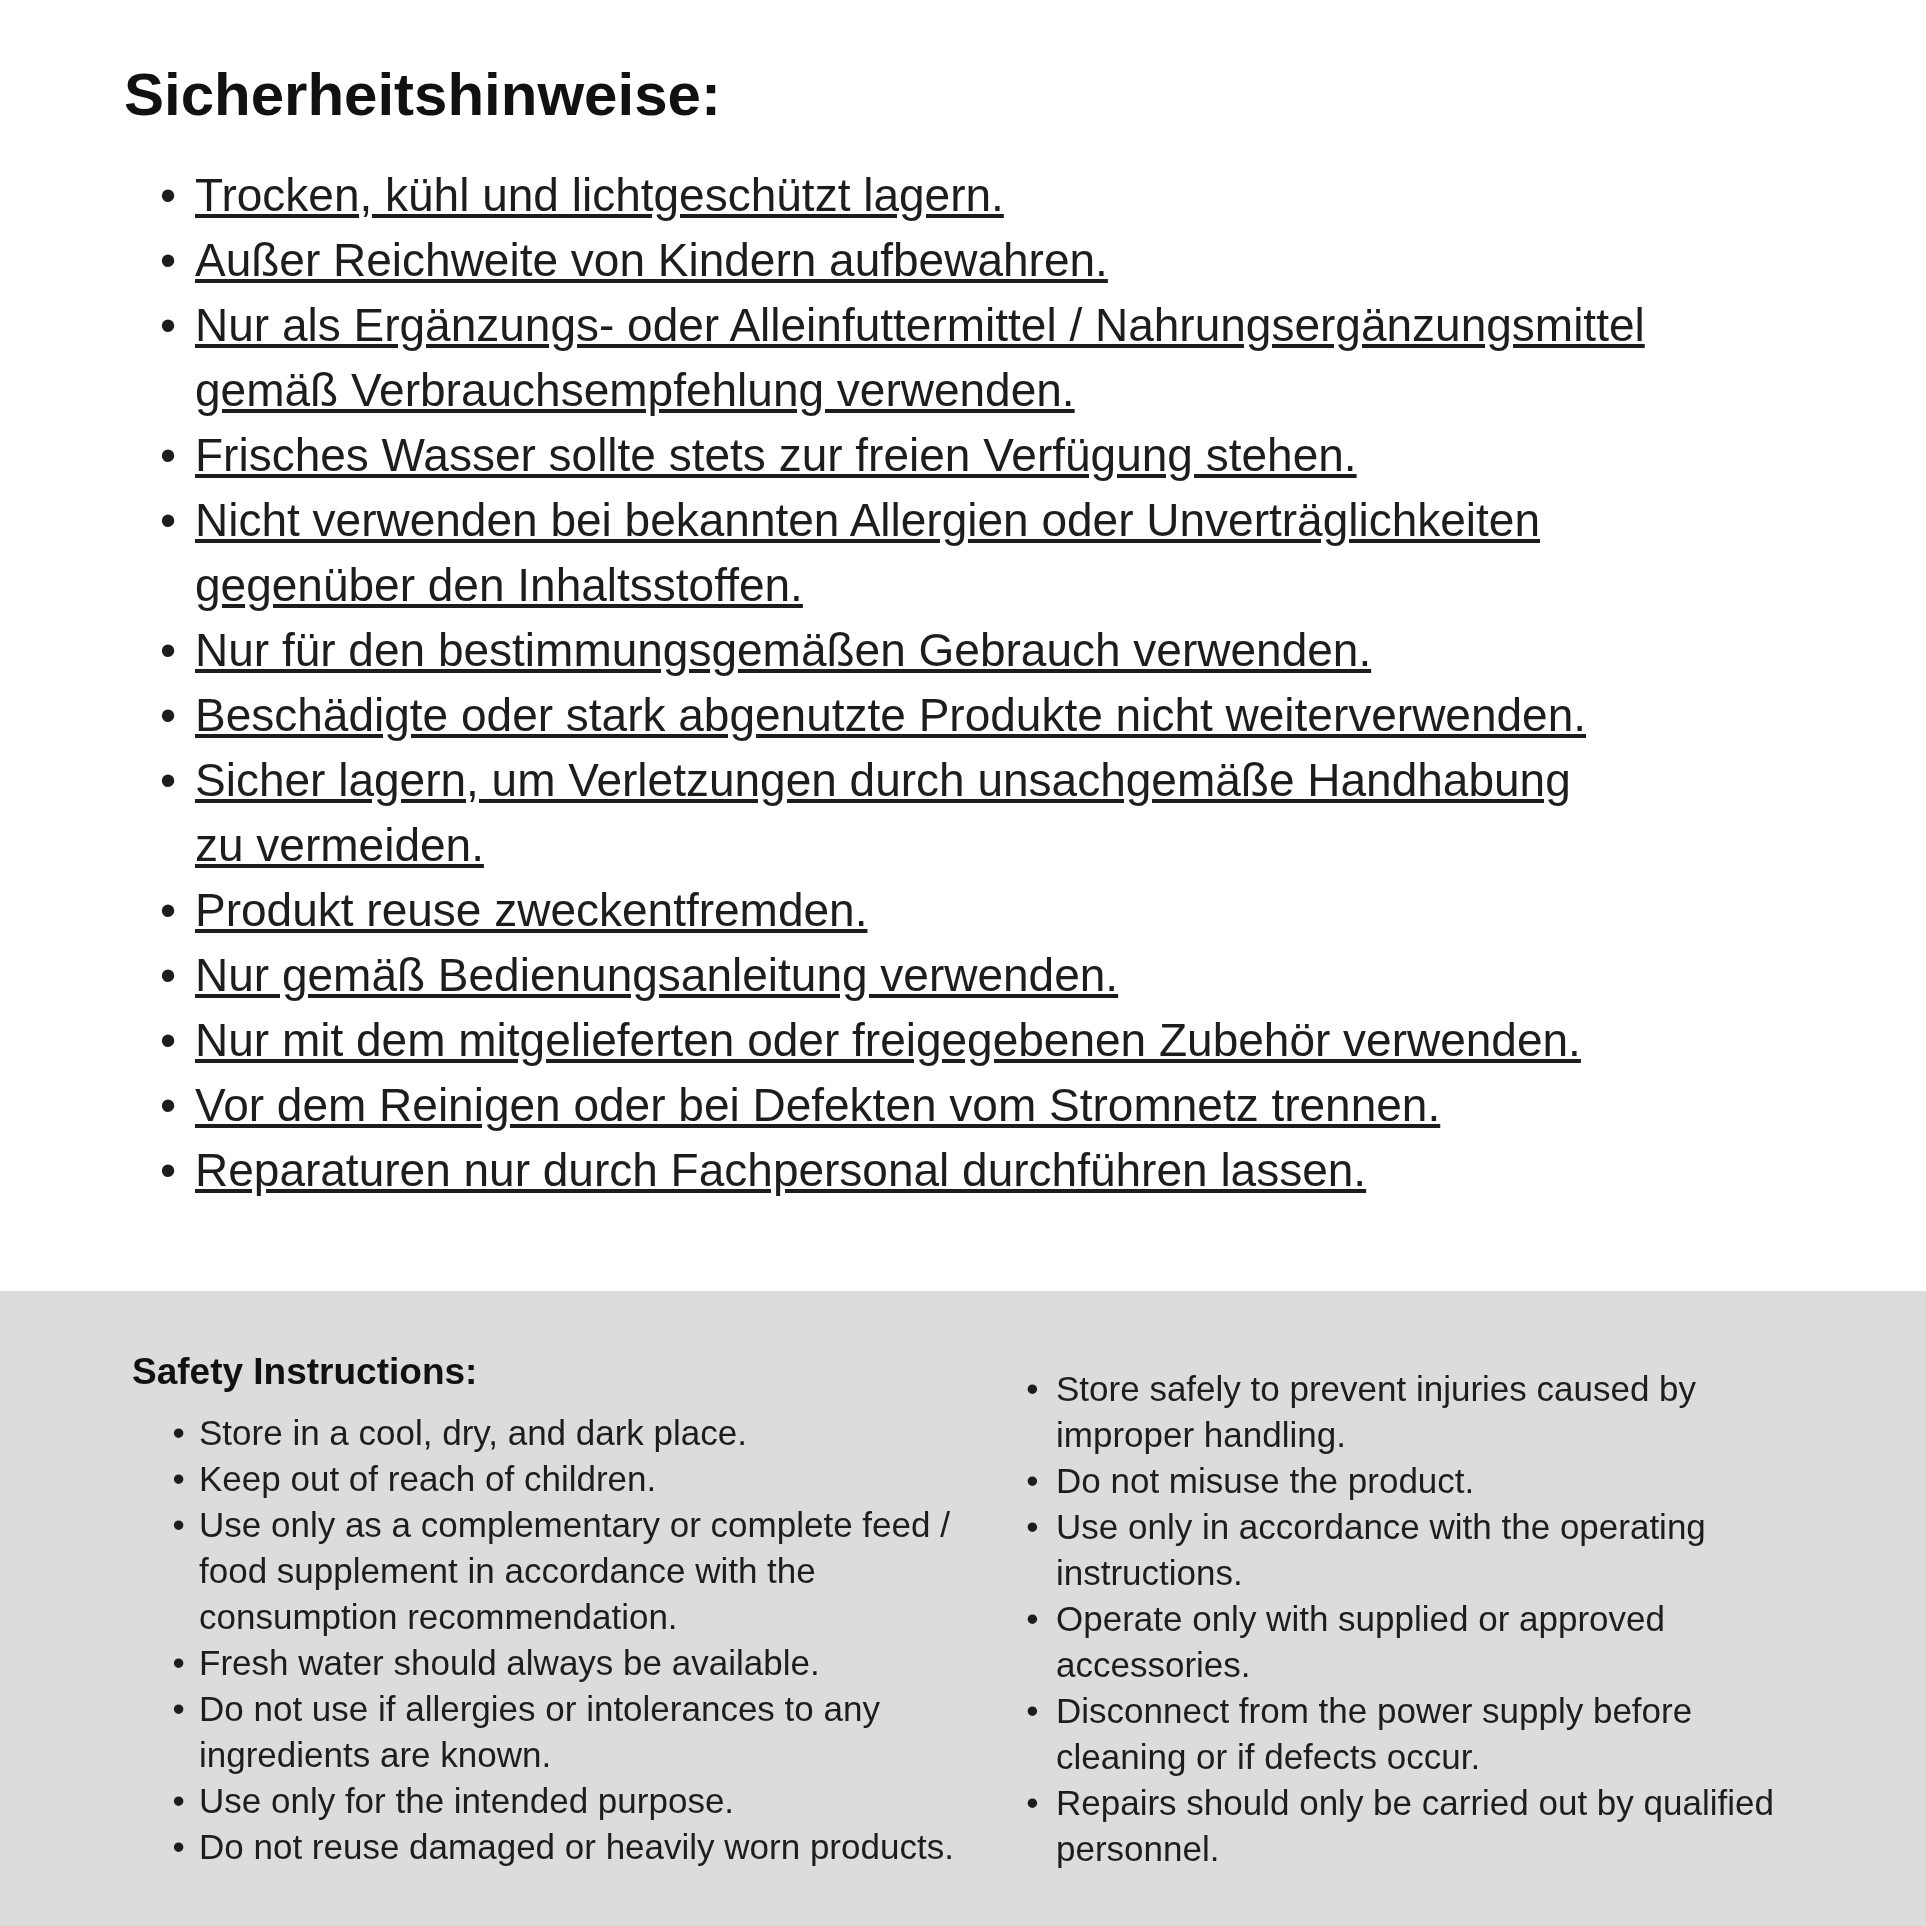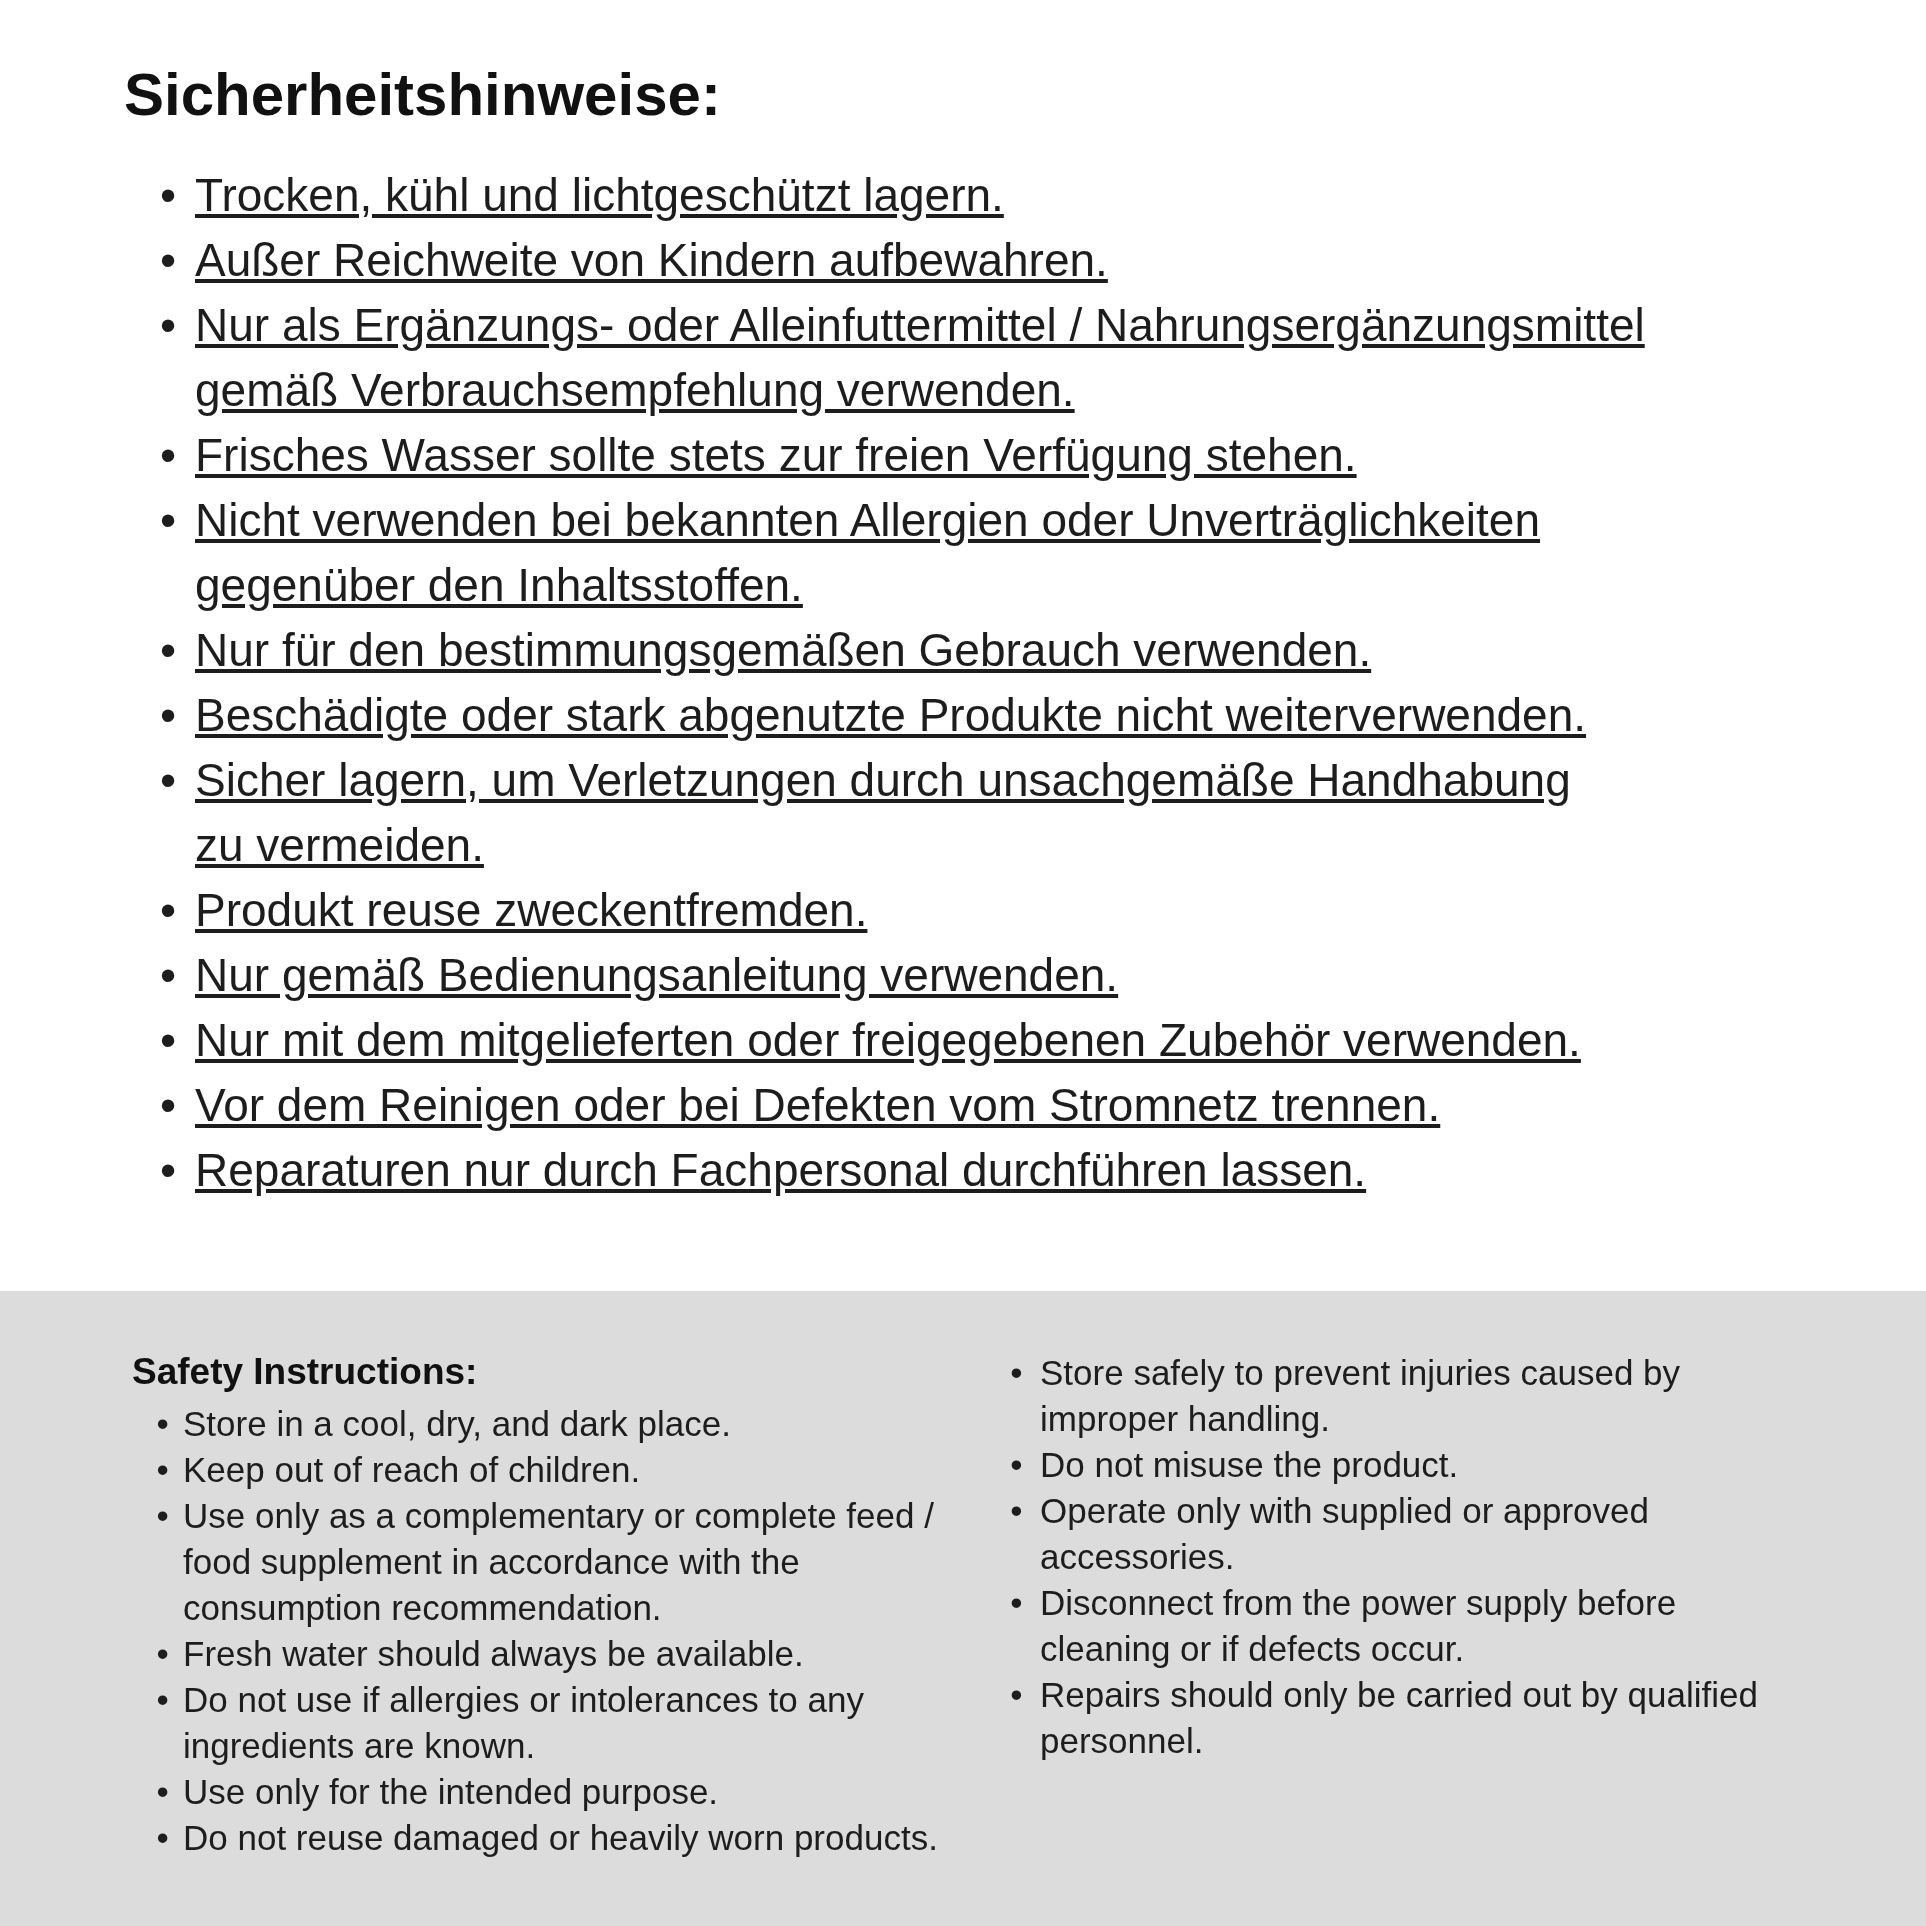--- a/index.html
+++ b/index.html
@@ -66,21 +66,21 @@
   .col-right { width: 860px; flex: none; }
   .english h2 {
     margin: 0 0 6.4px 0;
     font-size: 37px;
     line-height: 1.2;
     font-weight: 700;
     color: #111111;
   }
   .english ul {
     list-style: none;
-    margin: 0;
+    margin: 16px;
     padding: 0;
     font-size: 35px;
     line-height: 46px;
     font-weight: 400;
     color: #1d1d1d;
   }
   .english li {
     position: relative;
     white-space: pre-line;
   }
@@ -140,20 +140,22 @@
 ingredients are known.</li>
         <li>Use only for the intended purpose.</li>
         <li>Do not reuse damaged or heavily worn products.</li>
       </ul>
     </div>
     <div class="col-right">
       <ul>
         <li>Store safely to prevent injuries caused by
 improper handling.</li>
         <li>Do not misuse the product.</li>
+        <li>Use only in accordance with the operating
+instructions.</li>
         <li>Operate only with supplied or approved
 accessories.</li>
         <li>Disconnect from the power supply before
 cleaning or if defects occur.</li>
         <li>Repairs should only be carried out by qualified
 personnel.</li>
       </ul>
     </div>
   </section>
 

